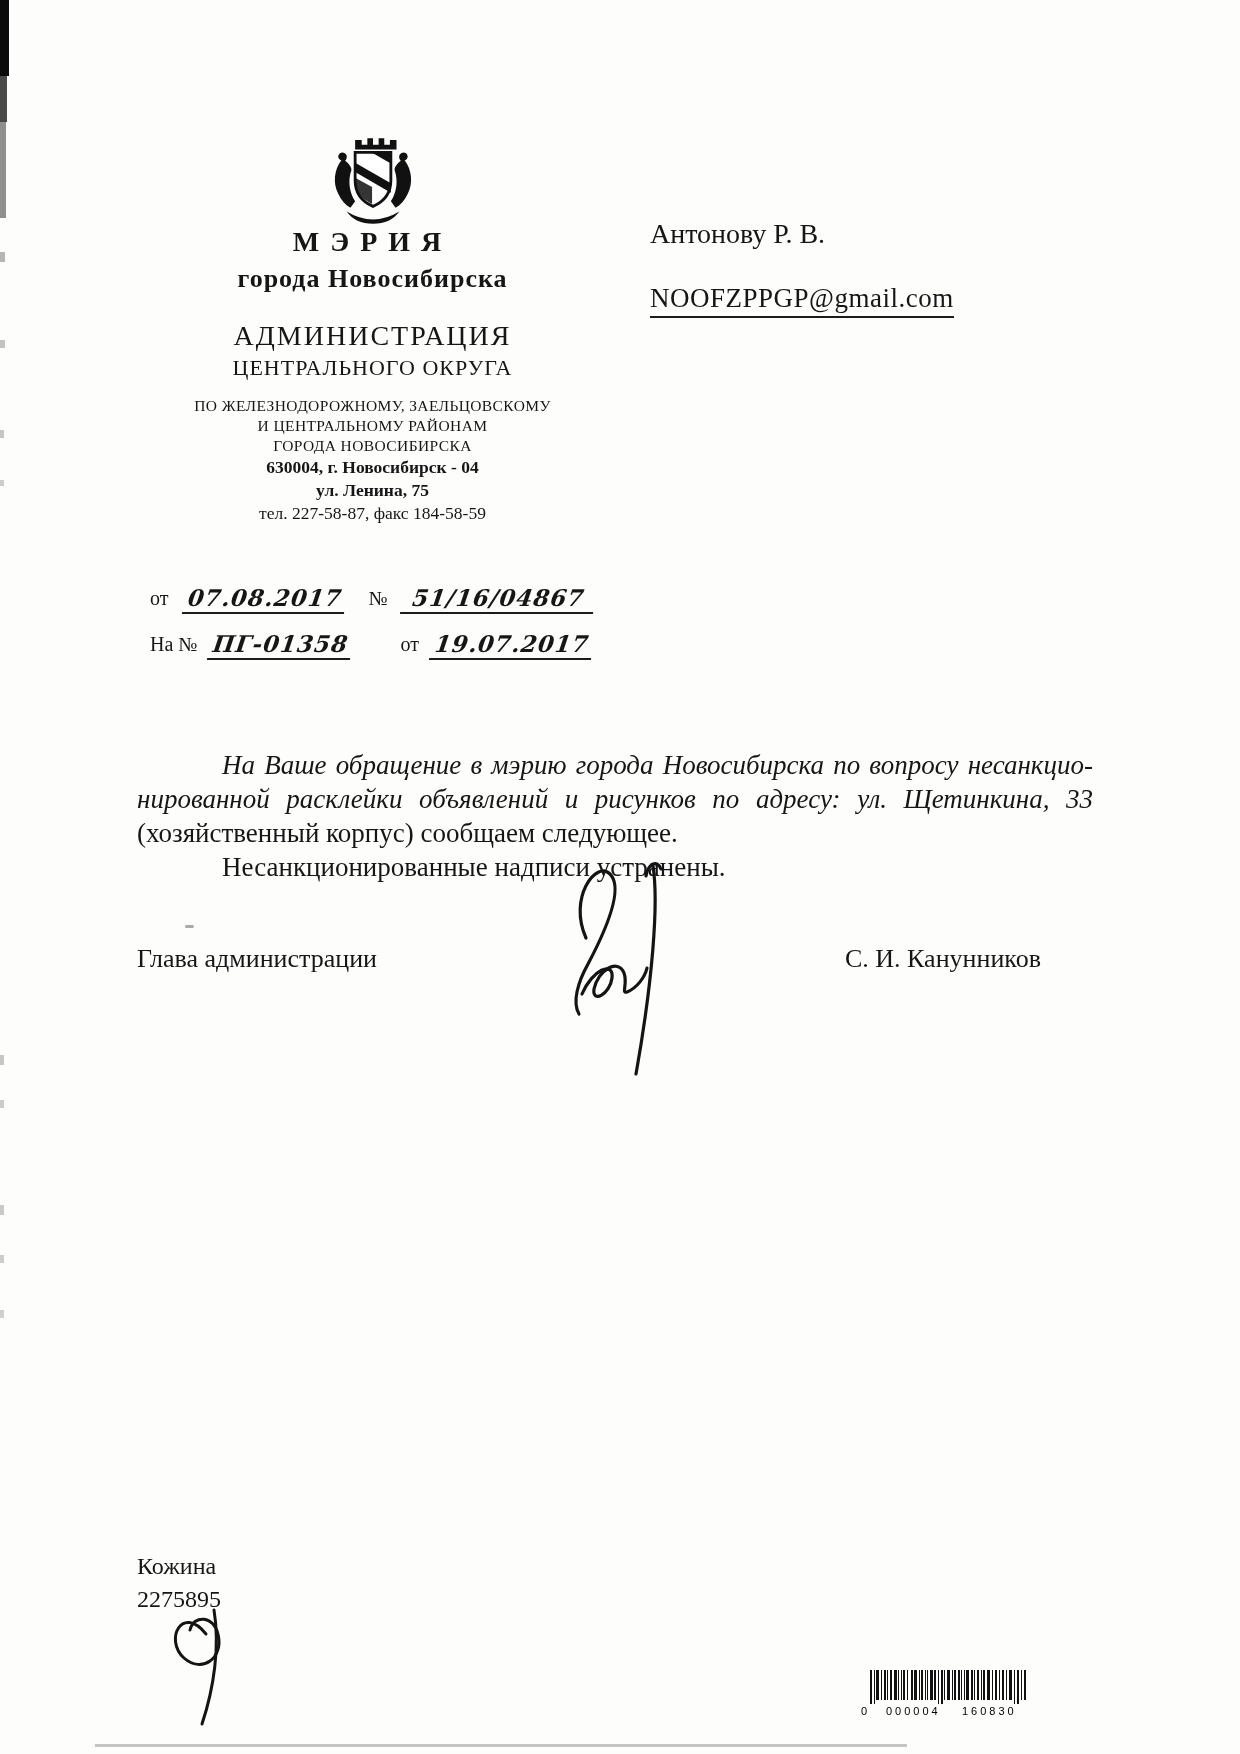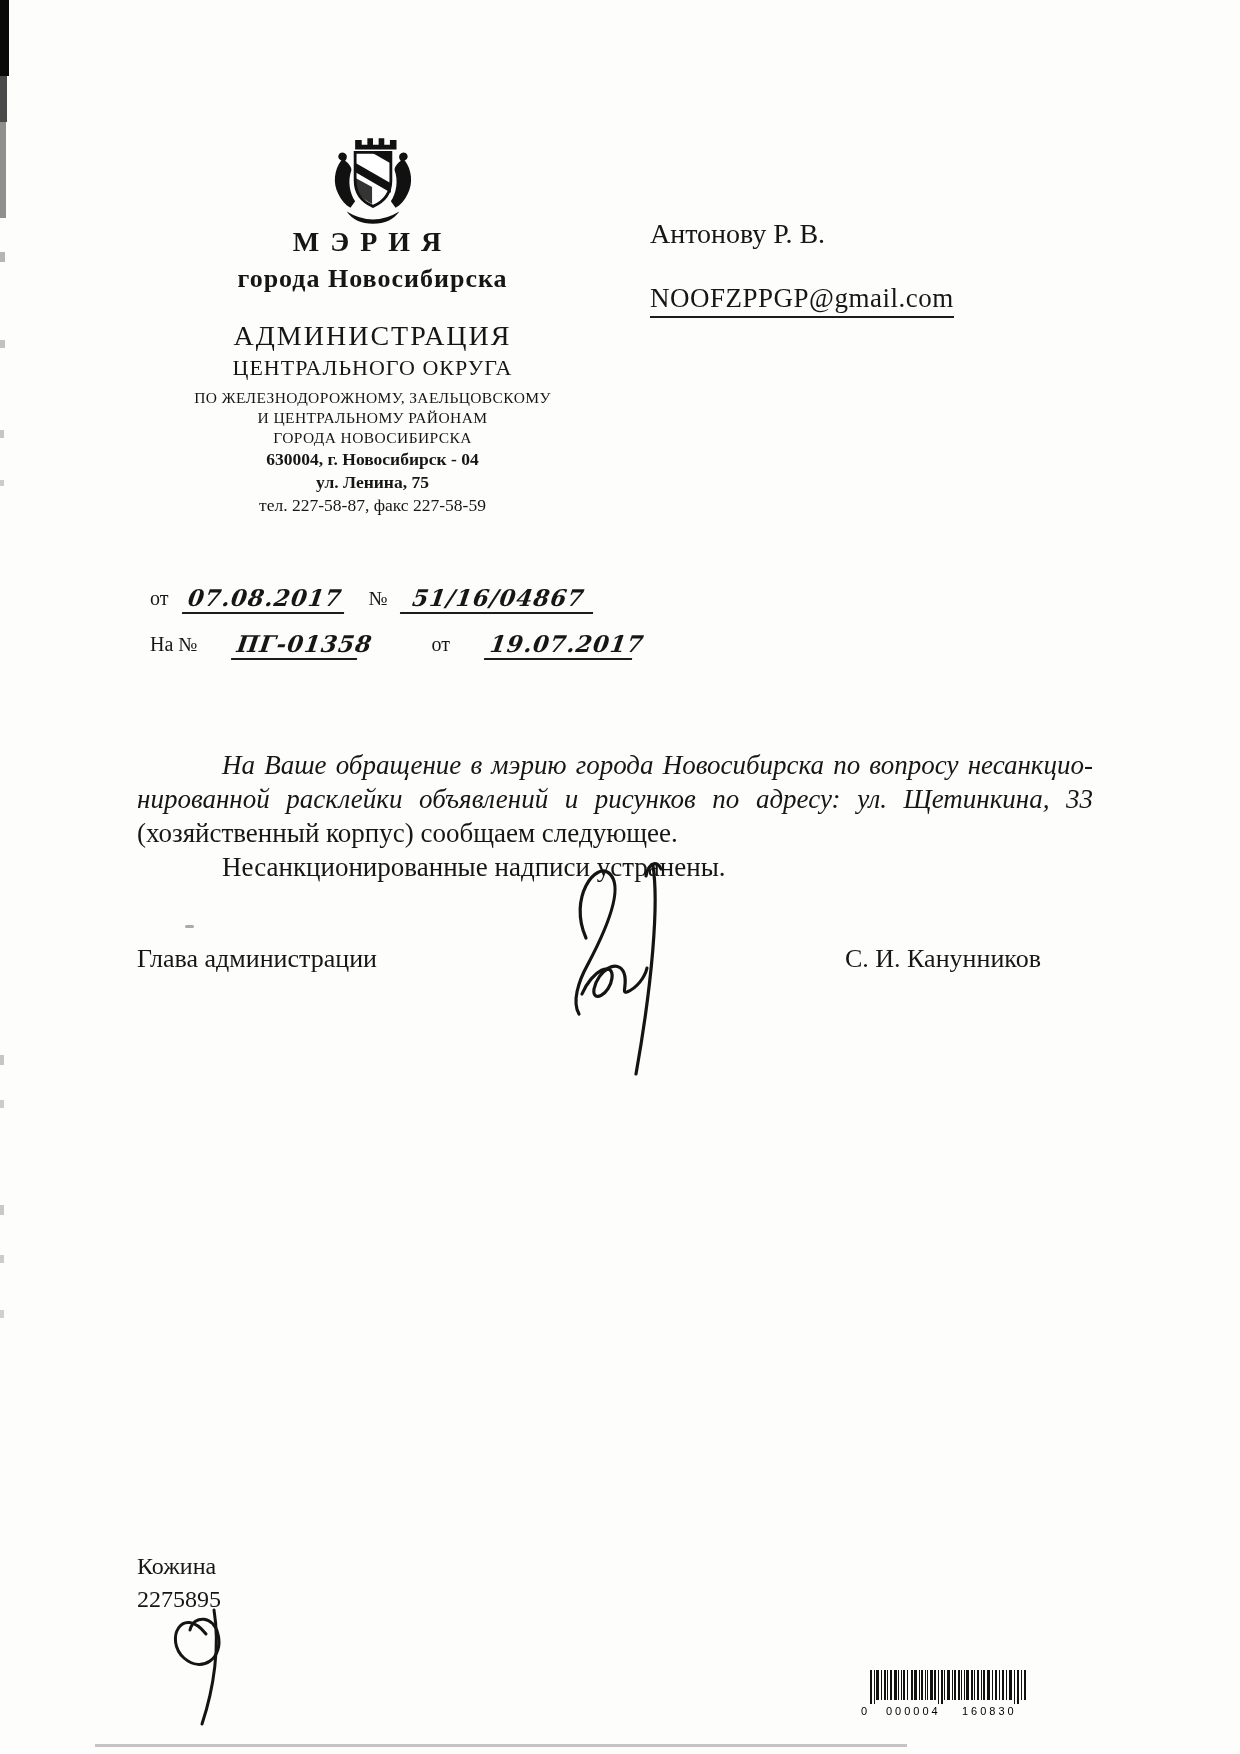--- a/index.html
+++ b/index.html
@@ -11,25 +11,25 @@
   
   .letterhead{position:absolute;left:110px;top:136px;width:525px;text-align:center;}
   .emblem{width:94px;height:90px;margin:0 auto;display:block;}
   .org1{font-size:28px;font-weight:700;letter-spacing:11px;}
   .org2{margin-top:6px;font-size:26px;font-weight:700;letter-spacing:1px;}
   .dept1{margin-top:26px;font-size:28px;letter-spacing:2px;}
   .dept2{margin-top:3px;font-size:22px;letter-spacing:1px;}
   .small-line{margin-top:2px;font-size:15.5px;letter-spacing:0.4px;}
   .addr-b{margin-top:2px;font-size:17.5px;font-weight:700;}
   .addr-r{margin-top:2px;font-size:17.5px;}
-  .gap8{margin-top:8px;}
+  .gap8{margin-top:16px;}
   
   .refblock{position:absolute;left:150px;top:584px;width:470px;}
   .refrow{display:flex;align-items:flex-end;font-size:20px;}
-  .refrow + .refrow{margin-top:16px;gap:24px;}
+  .refrow + .refrow{margin-top:16px;}
   .reflabel{padding-bottom:4px;white-space:nowrap;}
   .hw{
     display:inline-block;border-bottom:2.5px solid #1c1c1c;text-align:center;
     font-family:"DejaVu Serif",serif;font-style:italic;font-weight:700;
     font-size:23px;transform:skewX(-8deg);letter-spacing:1px;padding:0 4px 1px 4px;
     white-space:nowrap;
   }
   
   .recipient-name{position:absolute;left:650px;top:218px;font-size:28px;}
   .recipient-email{
@@ -99,21 +99,21 @@
     </svg>
     <div class="org1">МЭРИЯ</div>
     <div class="org2">города Новосибирска</div>
     <div class="dept1">АДМИНИСТРАЦИЯ</div>
     <div class="dept2">ЦЕНТРАЛЬНОГО ОКРУГА</div>
     <div class="small-line gap8">ПО ЖЕЛЕЗНОДОРОЖНОМУ, ЗАЕЛЬЦОВСКОМУ</div>
     <div class="small-line">И ЦЕНТРАЛЬНОМУ РАЙОНАМ</div>
     <div class="small-line">ГОРОДА НОВОСИБИРСКА</div>
     <div class="addr-b">630004, г. Новосибирск - 04</div>
     <div class="addr-b">ул. Ленина, 75</div>
-    <div class="addr-r">тел. 227-58-87, факс 227-58-59</div>
+    <div class="addr-r">тел. 227-58-87, факс 184-58-59</div>
   </div>
 
   <div class="refblock">
     <div class="refrow">
       <span class="reflabel">от</span>
       <span class="hw" style="min-width:148px;margin-left:16px;">07.08.2017</span>
       <span class="reflabel" style="margin-left:22px;">№</span>
       <span class="hw" style="min-width:185px;margin-left:14px;">51/16/04867</span>
     </div>
     <div class="refrow">

